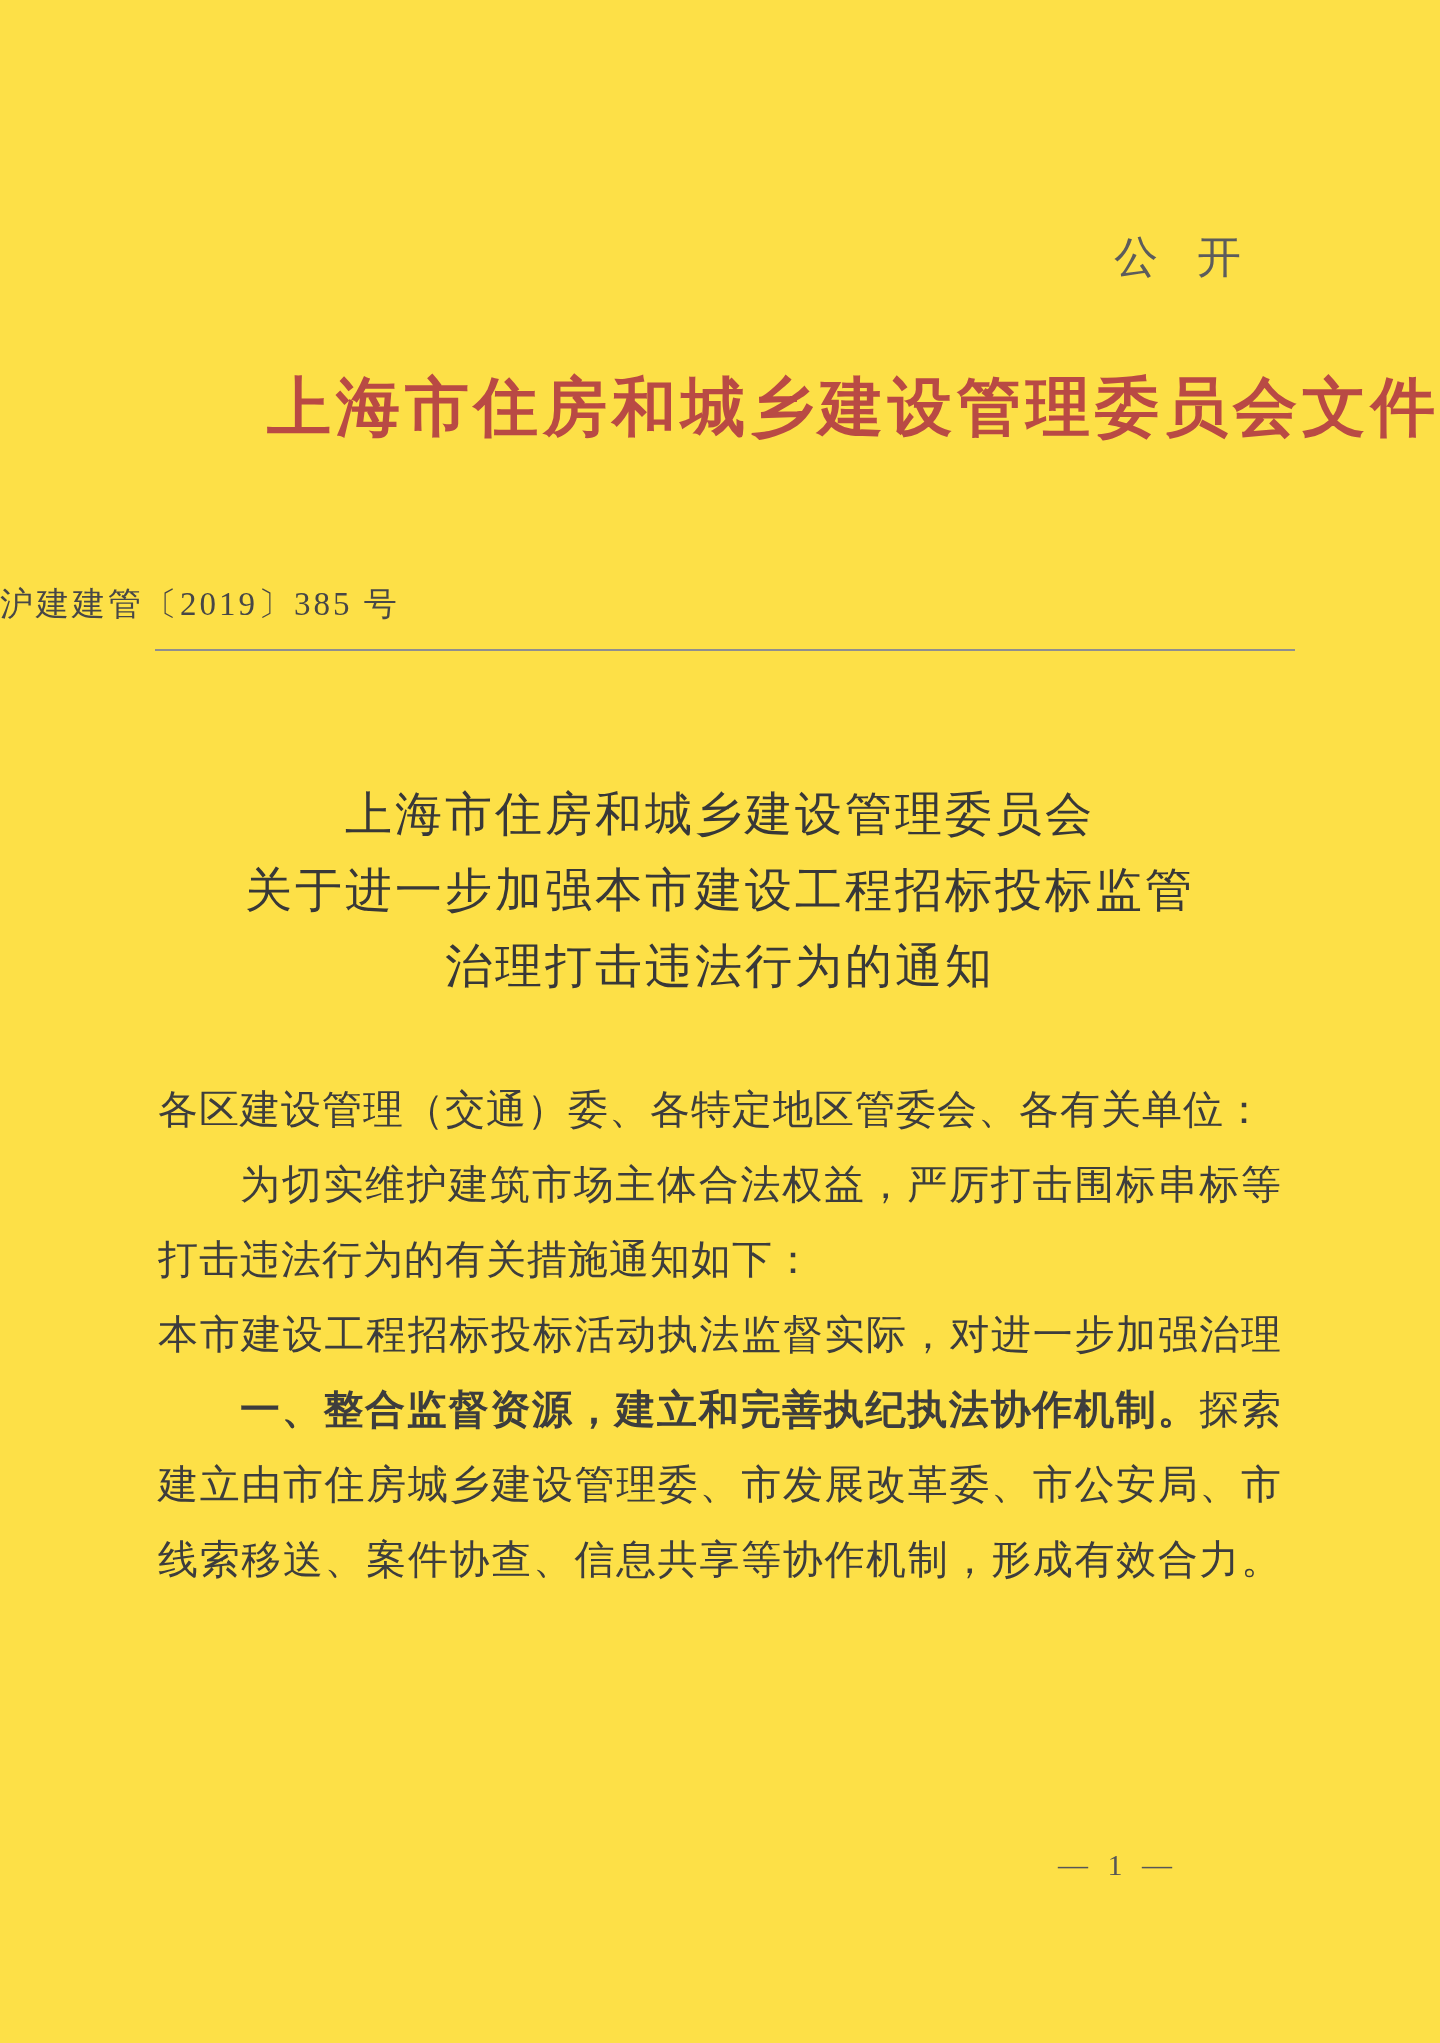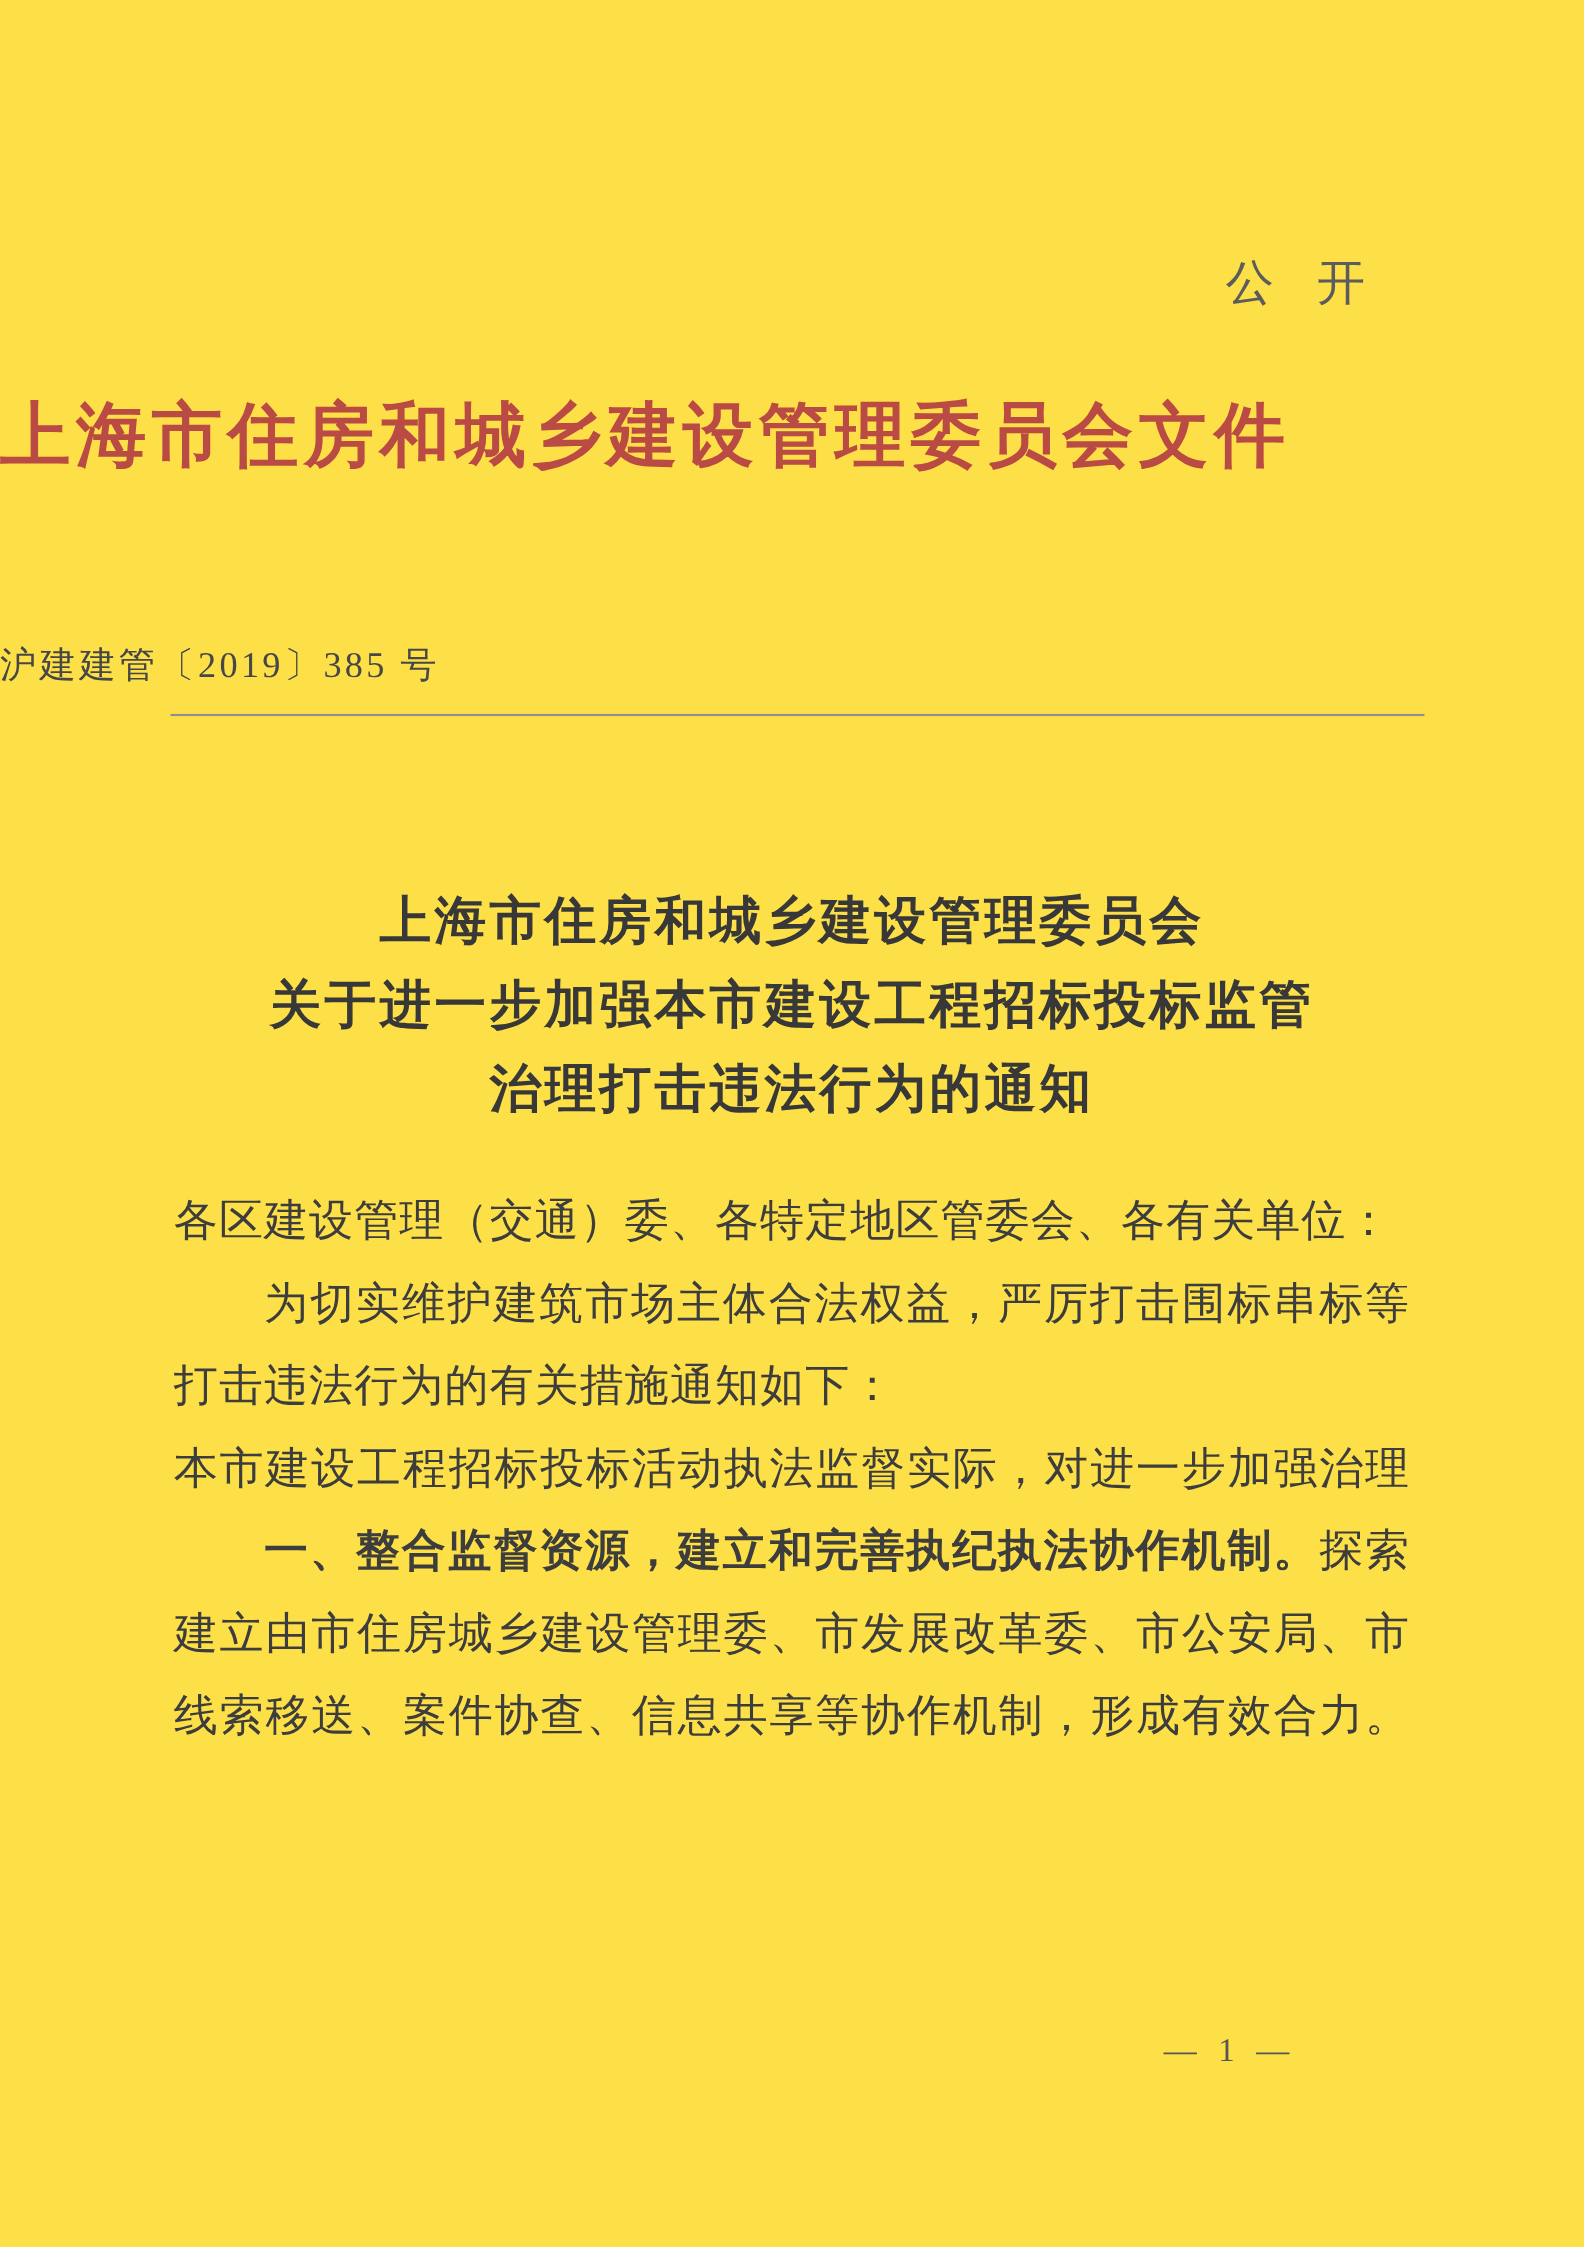--- a/index.html
+++ b/index.html
@@ -16,24 +16,24 @@
     position: absolute;
     top: 228px;
     right: 185px;
     font-size: 44px;
     color: #5c5c5c;
     letter-spacing: 14px;
     white-space: nowrap;
   }
   .letterhead {
     position: absolute;
-    top: 352px;
+    top: 364px;
     left: 0;
     width: 100%;
-    text-align: left;
+    text-align: right;
     font-size: 64px;
     font-weight: 700;
     color: #b94a44;
     letter-spacing: 5px;
     white-space: nowrap;
   }
   .doc-number {
     position: absolute;
     top: 582px;
     left: 0;
@@ -45,26 +45,26 @@
   .rule {
     position: absolute;
     top: 649px;
     left: 155px;
     width: 1140px;
     height: 2px;
     background: #8f8f8f;
   }
   .doc-title {
     position: absolute;
-    top: 800px;
+    top: 776px;
     left: 0;
     width: 100%;
     text-align: center;
     font-size: 47px;
-    font-weight: 700;
+    font-weight: 400;
     color: #383838;
     line-height: 76px;
     letter-spacing: 3px;
   }
   .body-text {
     position: absolute;
     top: 1072px;
     left: 158px;
     width: 1124px;
     font-size: 40px;

